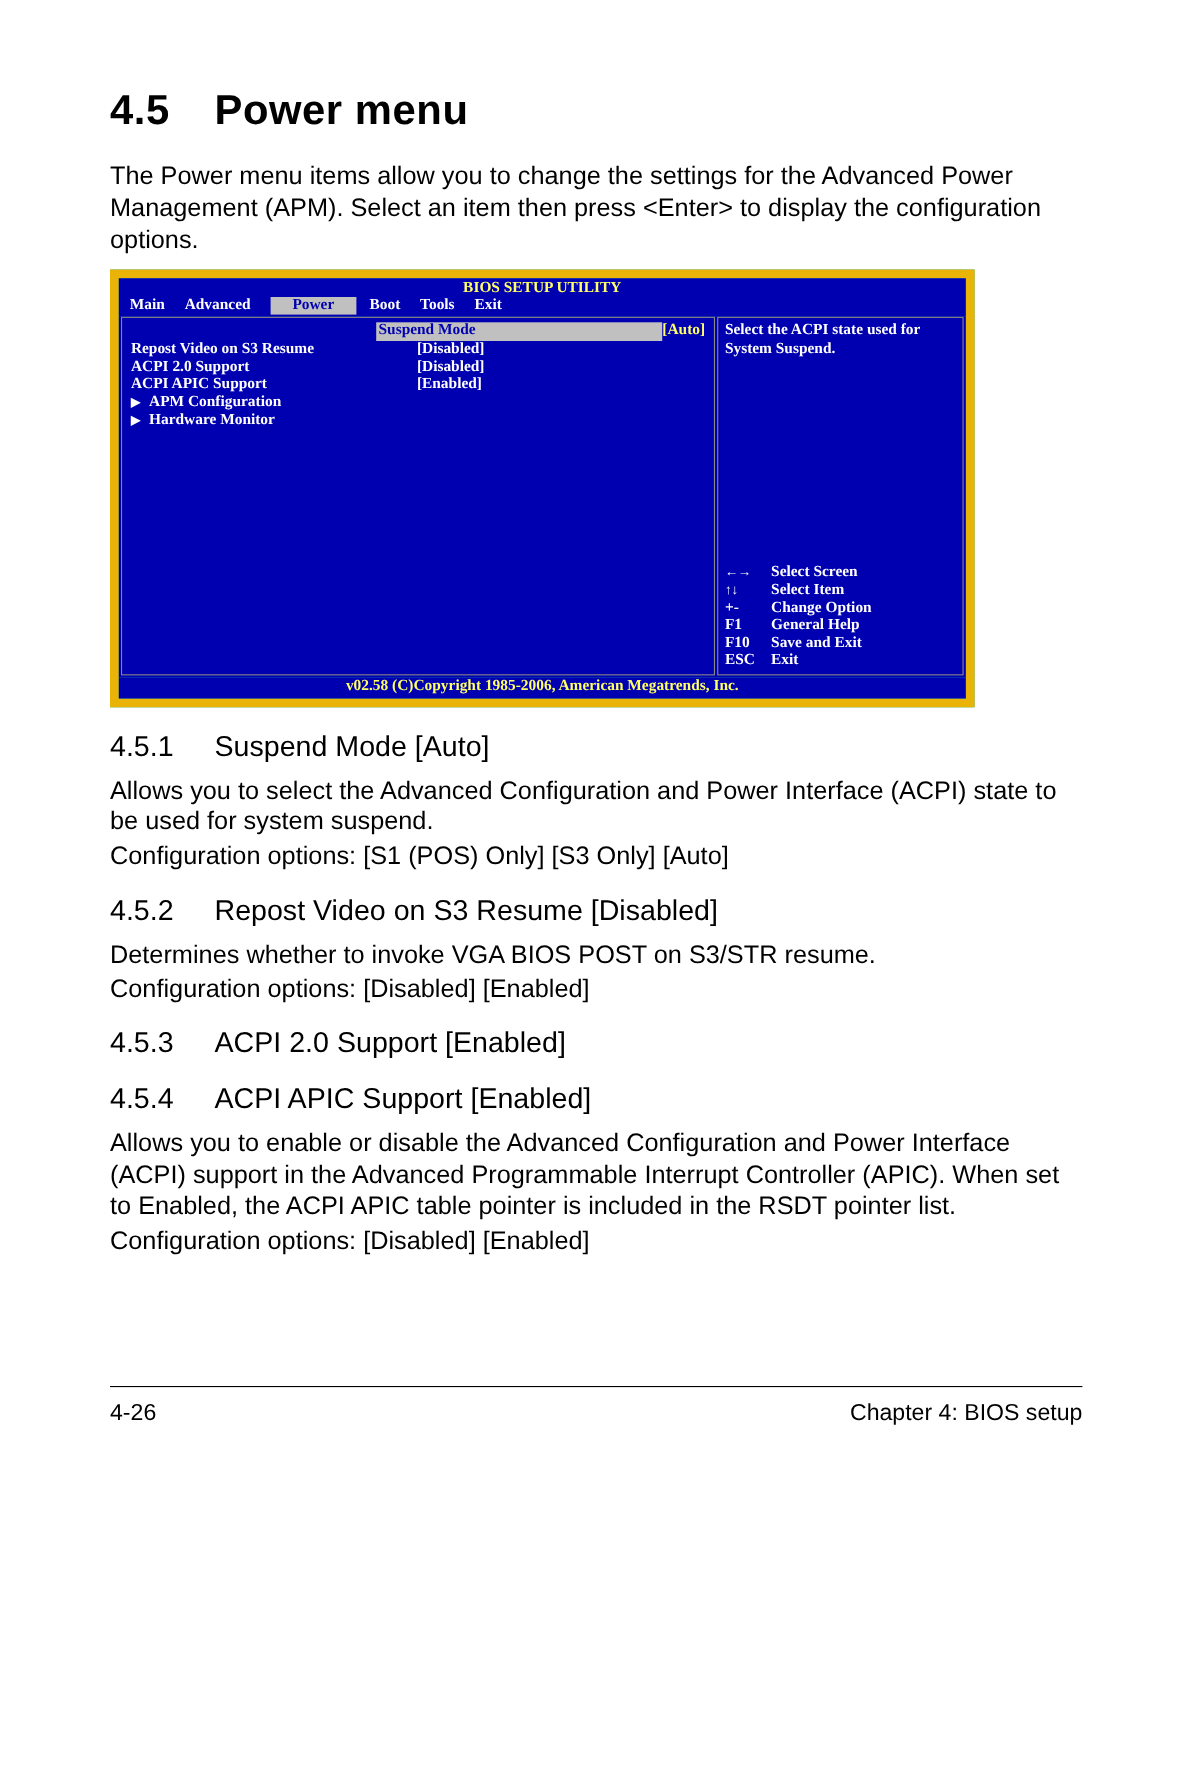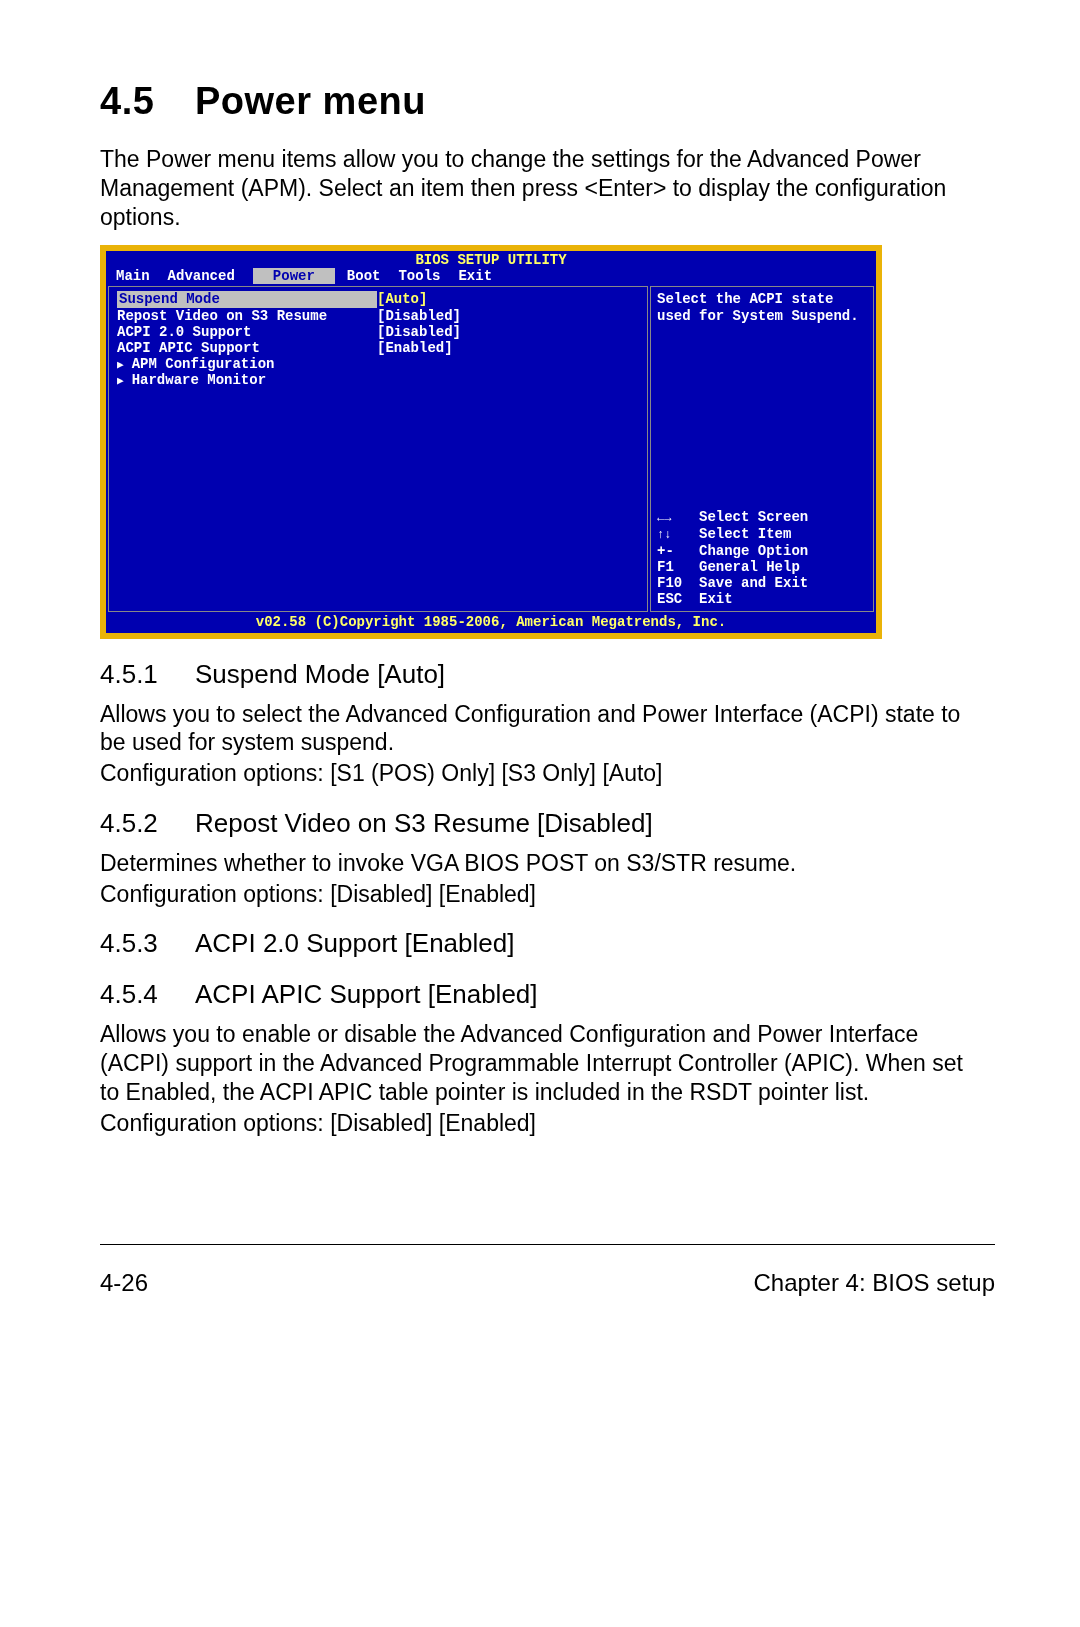--- a/index.html
+++ b/index.html
@@ -36,23 +36,23 @@
   .h2 .num { display:inline-block; width:95px; }
   .body {
     font-size: 23px;
     line-height: 1.25;
     margin: 0 0 2px 0;
   }
   
   .bios {
     width: 770px;
     margin: 0 0 18px 0;
-    border: 6px solid #eab308;
+    border: 8px solid #eab308;
     background: #14b8a6;
-    font-family: Liberation Mono, monospace;
+    font-family: Liberation Serif, serif;
     font-size: 14px;
     line-height: 1.15;
     color: #fff;
   }
   .bios-title {
     background: #0000b0;
     color: #ffff66;
     font-weight: bold;
     text-align: center;
     padding: 1px 0 0 0;
@@ -93,21 +93,21 @@
     margin: 0 2px 2px 0;
     padding: 4px 6px;
     color: #fff;
     font-weight: bold;
     display: flex;
     flex-direction: column;
     justify-content: space-between;
   }
   .bios-row { display:flex; }
   .bios-row .lab { width: 260px; }
-  .bios-row.sel { color: #ffff66; }
+  .bios-row.sel { color: #ffff66; justify-content: flex-end; }
   .bios-row.sel .lab { background:#c0c0c0; color:#0000b0; padding:0 2px; width:256px; }
   .bios-sub { margin-top: 0; }
   .bios-sub-row::before {
     content: "▶";
     color: #fff;
     font-size: 11px;
     margin-right: 8px;
   }
   .help-keys div { display:flex; }
   .help-keys .k { width: 42px; }
@@ -117,26 +117,26 @@
     background: #0000b0;
     color: #ffff66;
     font-weight: bold;
     text-align: center;
     padding: 0 0 2px 0;
   }
   .page-footer {
     position: absolute;
     bottom: 58px;
     left: 100px;
-    right: 85px;
+    right: 96px;
     border-top: 1px solid #000;
-    padding-top: 24px;
+    padding-top: 12px;
     display: flex;
     justify-content: space-between;
-    font-size: 24px;
+    font-size: 21px;
   }
 </style>
 </head>
 <body>
 
 <div class="page">
 
   <h1 class="h1">
     <span class="num">4.5</span><span>Power menu</span>
   </h1>

